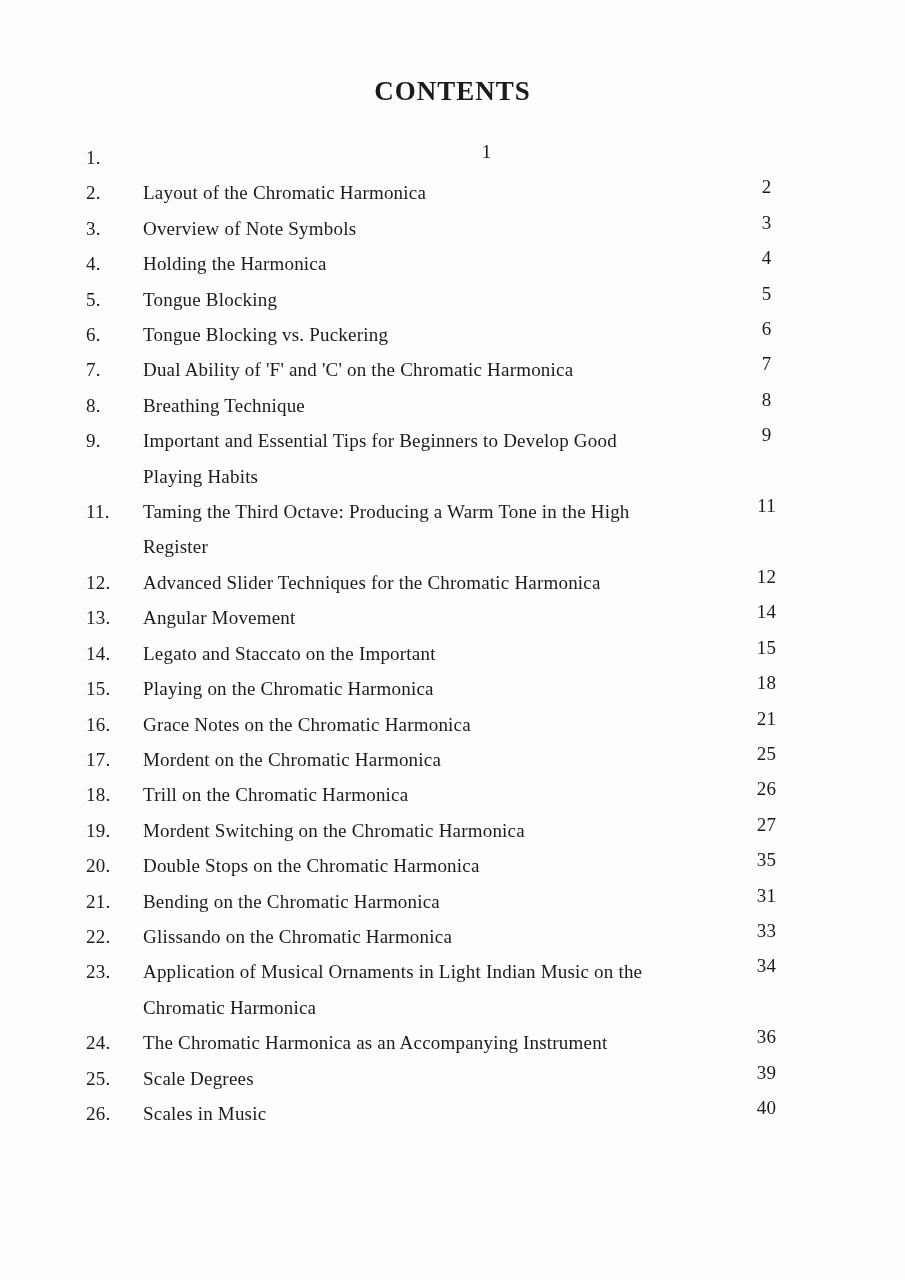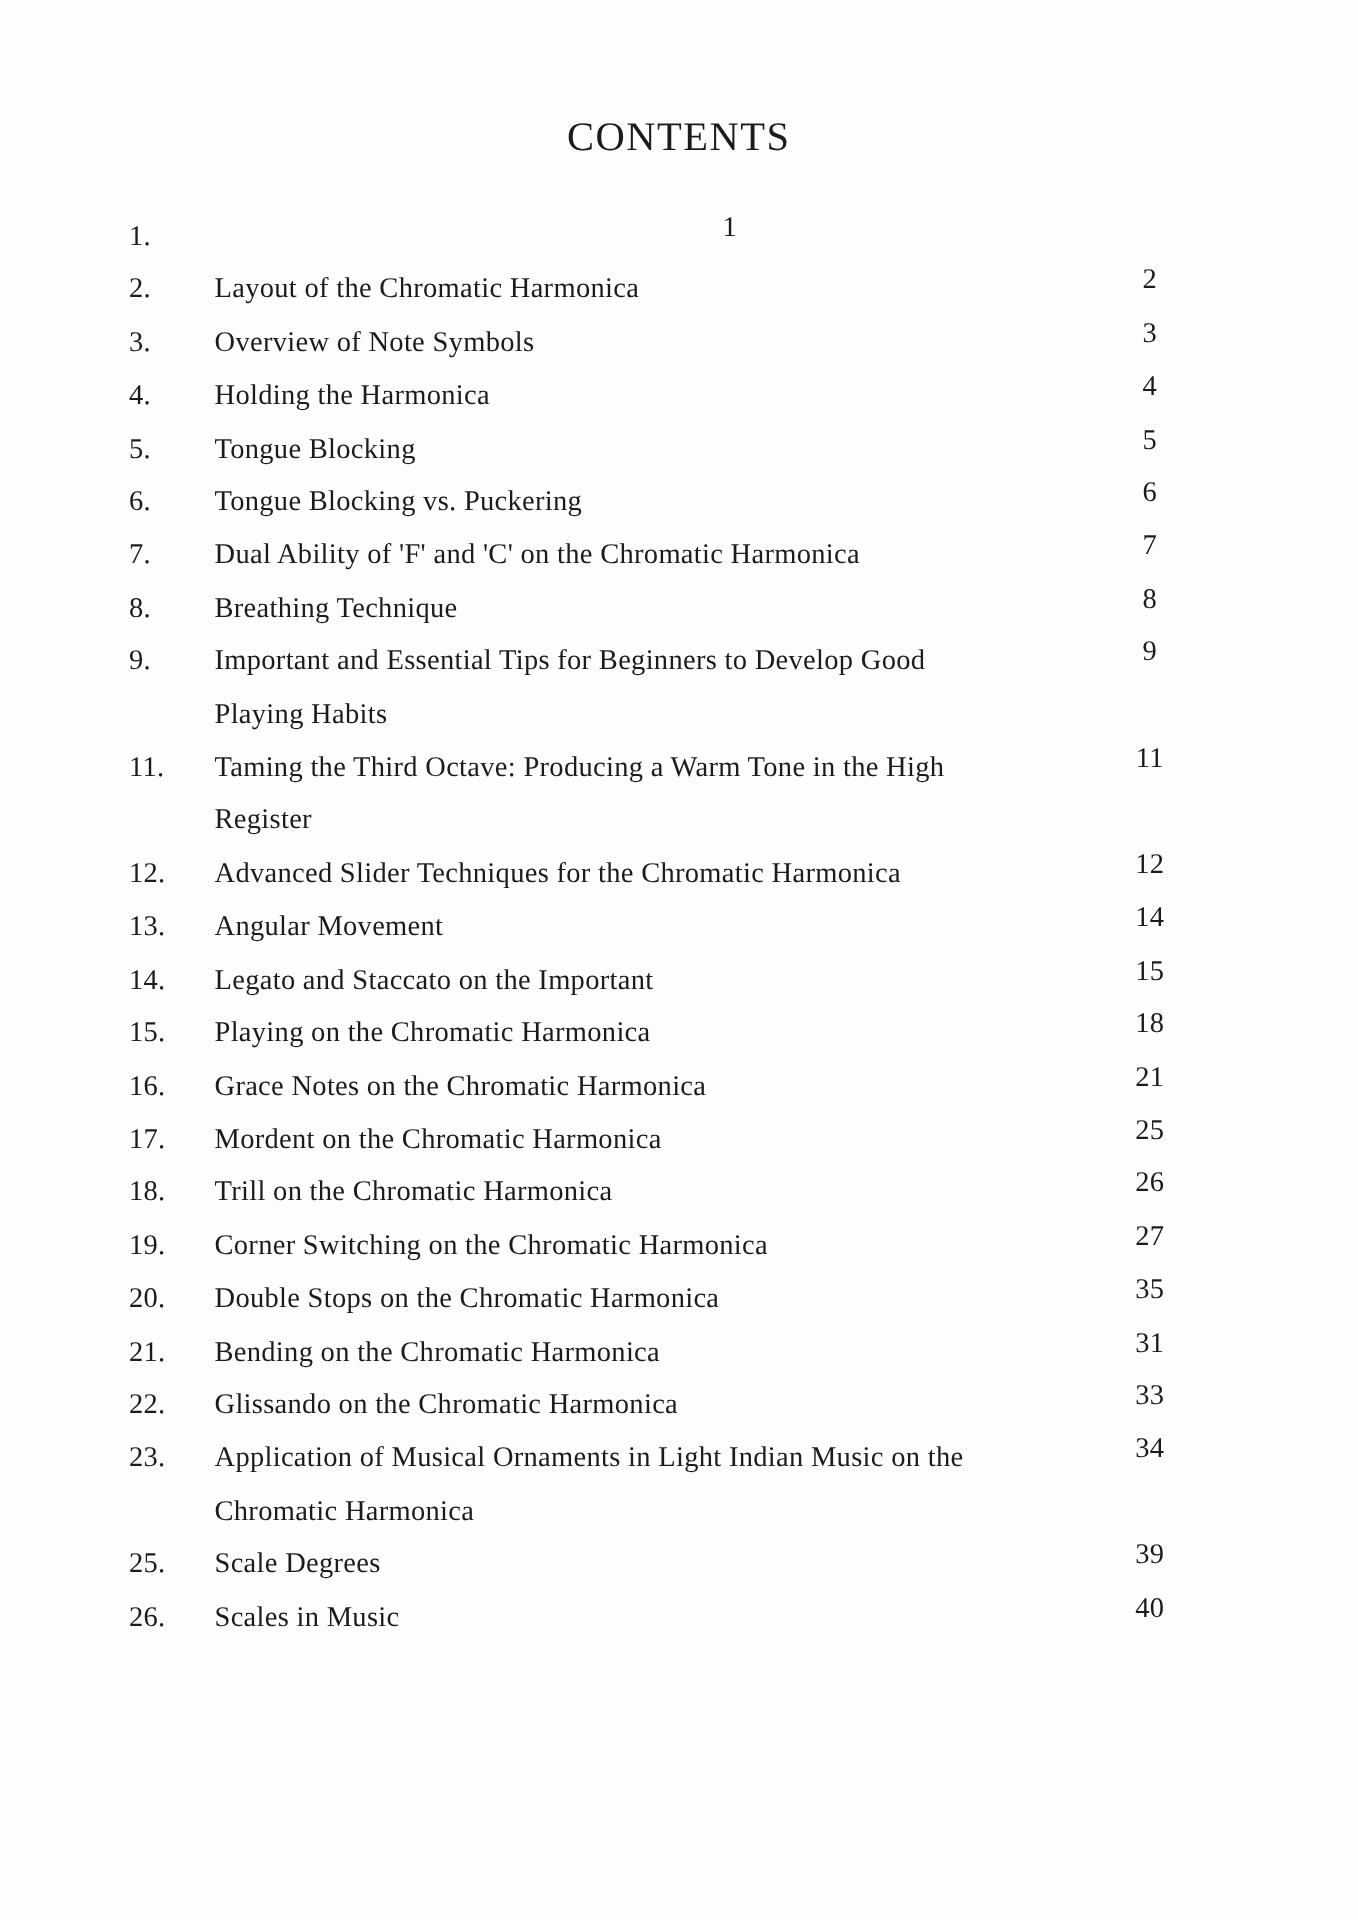--- a/index.html
+++ b/index.html
@@ -12,21 +12,21 @@
   }
   .page {
     width: 905px;
     height: 1280px;
     position: relative;
   }
   .page-title {
     margin-top: 76px;
     text-align: center;
     font-size: 27px;
-    font-weight: normal;
+    font-weight: bold;
     letter-spacing: 1px;
     line-height: 31px;
   }
   .toc {
     margin: 33px 75px 0 86px;
   }
   .toc-row {
     display: flex;
     align-items: flex-start;
     font-size: 19px;
@@ -154,21 +154,21 @@
   </div>
 
   <div class="toc-row">
     <span class="toc-num">18.</span>
     <span class="toc-title">Trill on the Chromatic Harmonica</span>
     <span class="toc-page">26</span>
   </div>
 
   <div class="toc-row">
     <span class="toc-num">19.</span>
-    <span class="toc-title">Corner Switching on the Chromatic Harmonica</span>
+    <span class="toc-title">Mordent Switching on the Chromatic Harmonica</span>
     <span class="toc-page">27</span>
   </div>
 
   <div class="toc-row">
     <span class="toc-num">20.</span>
     <span class="toc-title">Double Stops on the Chromatic Harmonica</span>
     <span class="toc-page">35</span>
   </div>
 
   <div class="toc-row">
@@ -183,20 +183,25 @@
     <span class="toc-page">33</span>
   </div>
 
   <div class="toc-row">
     <span class="toc-num">23.</span>
     <span class="toc-title">Application of Musical Ornaments in Light Indian Music on the
 Chromatic Harmonica</span>
     <span class="toc-page">34</span>
   </div>
 
+  <div class="toc-row">
+    <span class="toc-num">24.</span>
+    <span class="toc-title">The Chromatic Harmonica as an Accompanying Instrument</span>
+    <span class="toc-page">36</span>
+  </div>
 
   <div class="toc-row">
     <span class="toc-num">25.</span>
     <span class="toc-title">Scale Degrees</span>
     <span class="toc-page">39</span>
   </div>
 
   <div class="toc-row">
     <span class="toc-num">26.</span>
     <span class="toc-title">Scales in Music</span>

